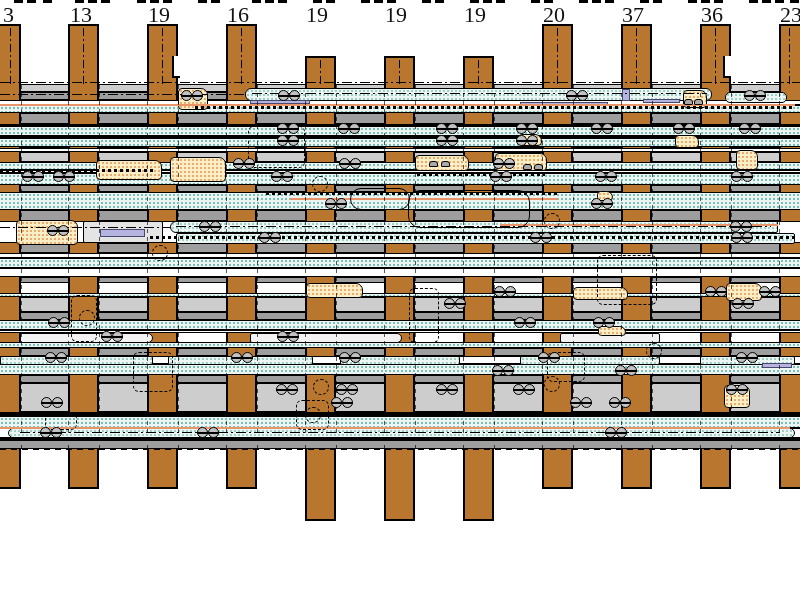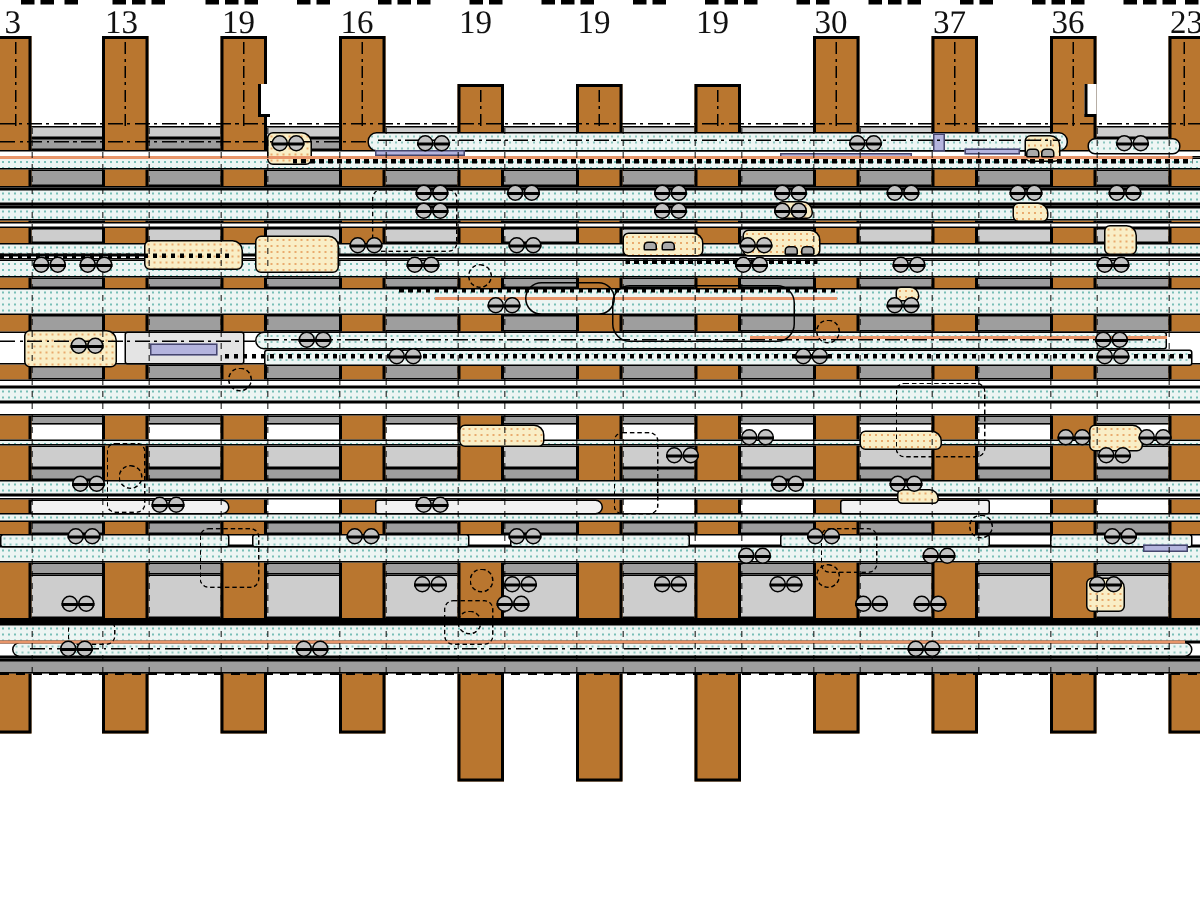--- a/index.html
+++ b/index.html
@@ -393,18 +393,18 @@
       <div class="tick" style="left: 762px;"></div>
       <div class="tick" style="left: 775px;"></div>
       <div class="tick" style="left: 790px;"></div>
       <div class="lbl" style="left: 3px;">3</div>
       <div class="lbl" style="left: 70px;">13</div>
       <div class="lbl" style="left: 148px;">19</div>
       <div class="lbl" style="left: 227px;">16</div>
       <div class="lbl" style="left: 306px;">19</div>
       <div class="lbl" style="left: 385px;">19</div>
       <div class="lbl" style="left: 464px;">19</div>
-      <div class="lbl" style="left: 543px;">30</div>
+      <div class="lbl" style="left: 543px;">20</div>
       <div class="lbl" style="left: 622px;">37</div>
       <div class="lbl" style="left: 701px;">36</div>
       <div class="lbl" style="left: 780px;">23</div>
     </div>
 </div>
 
 </body></html>

